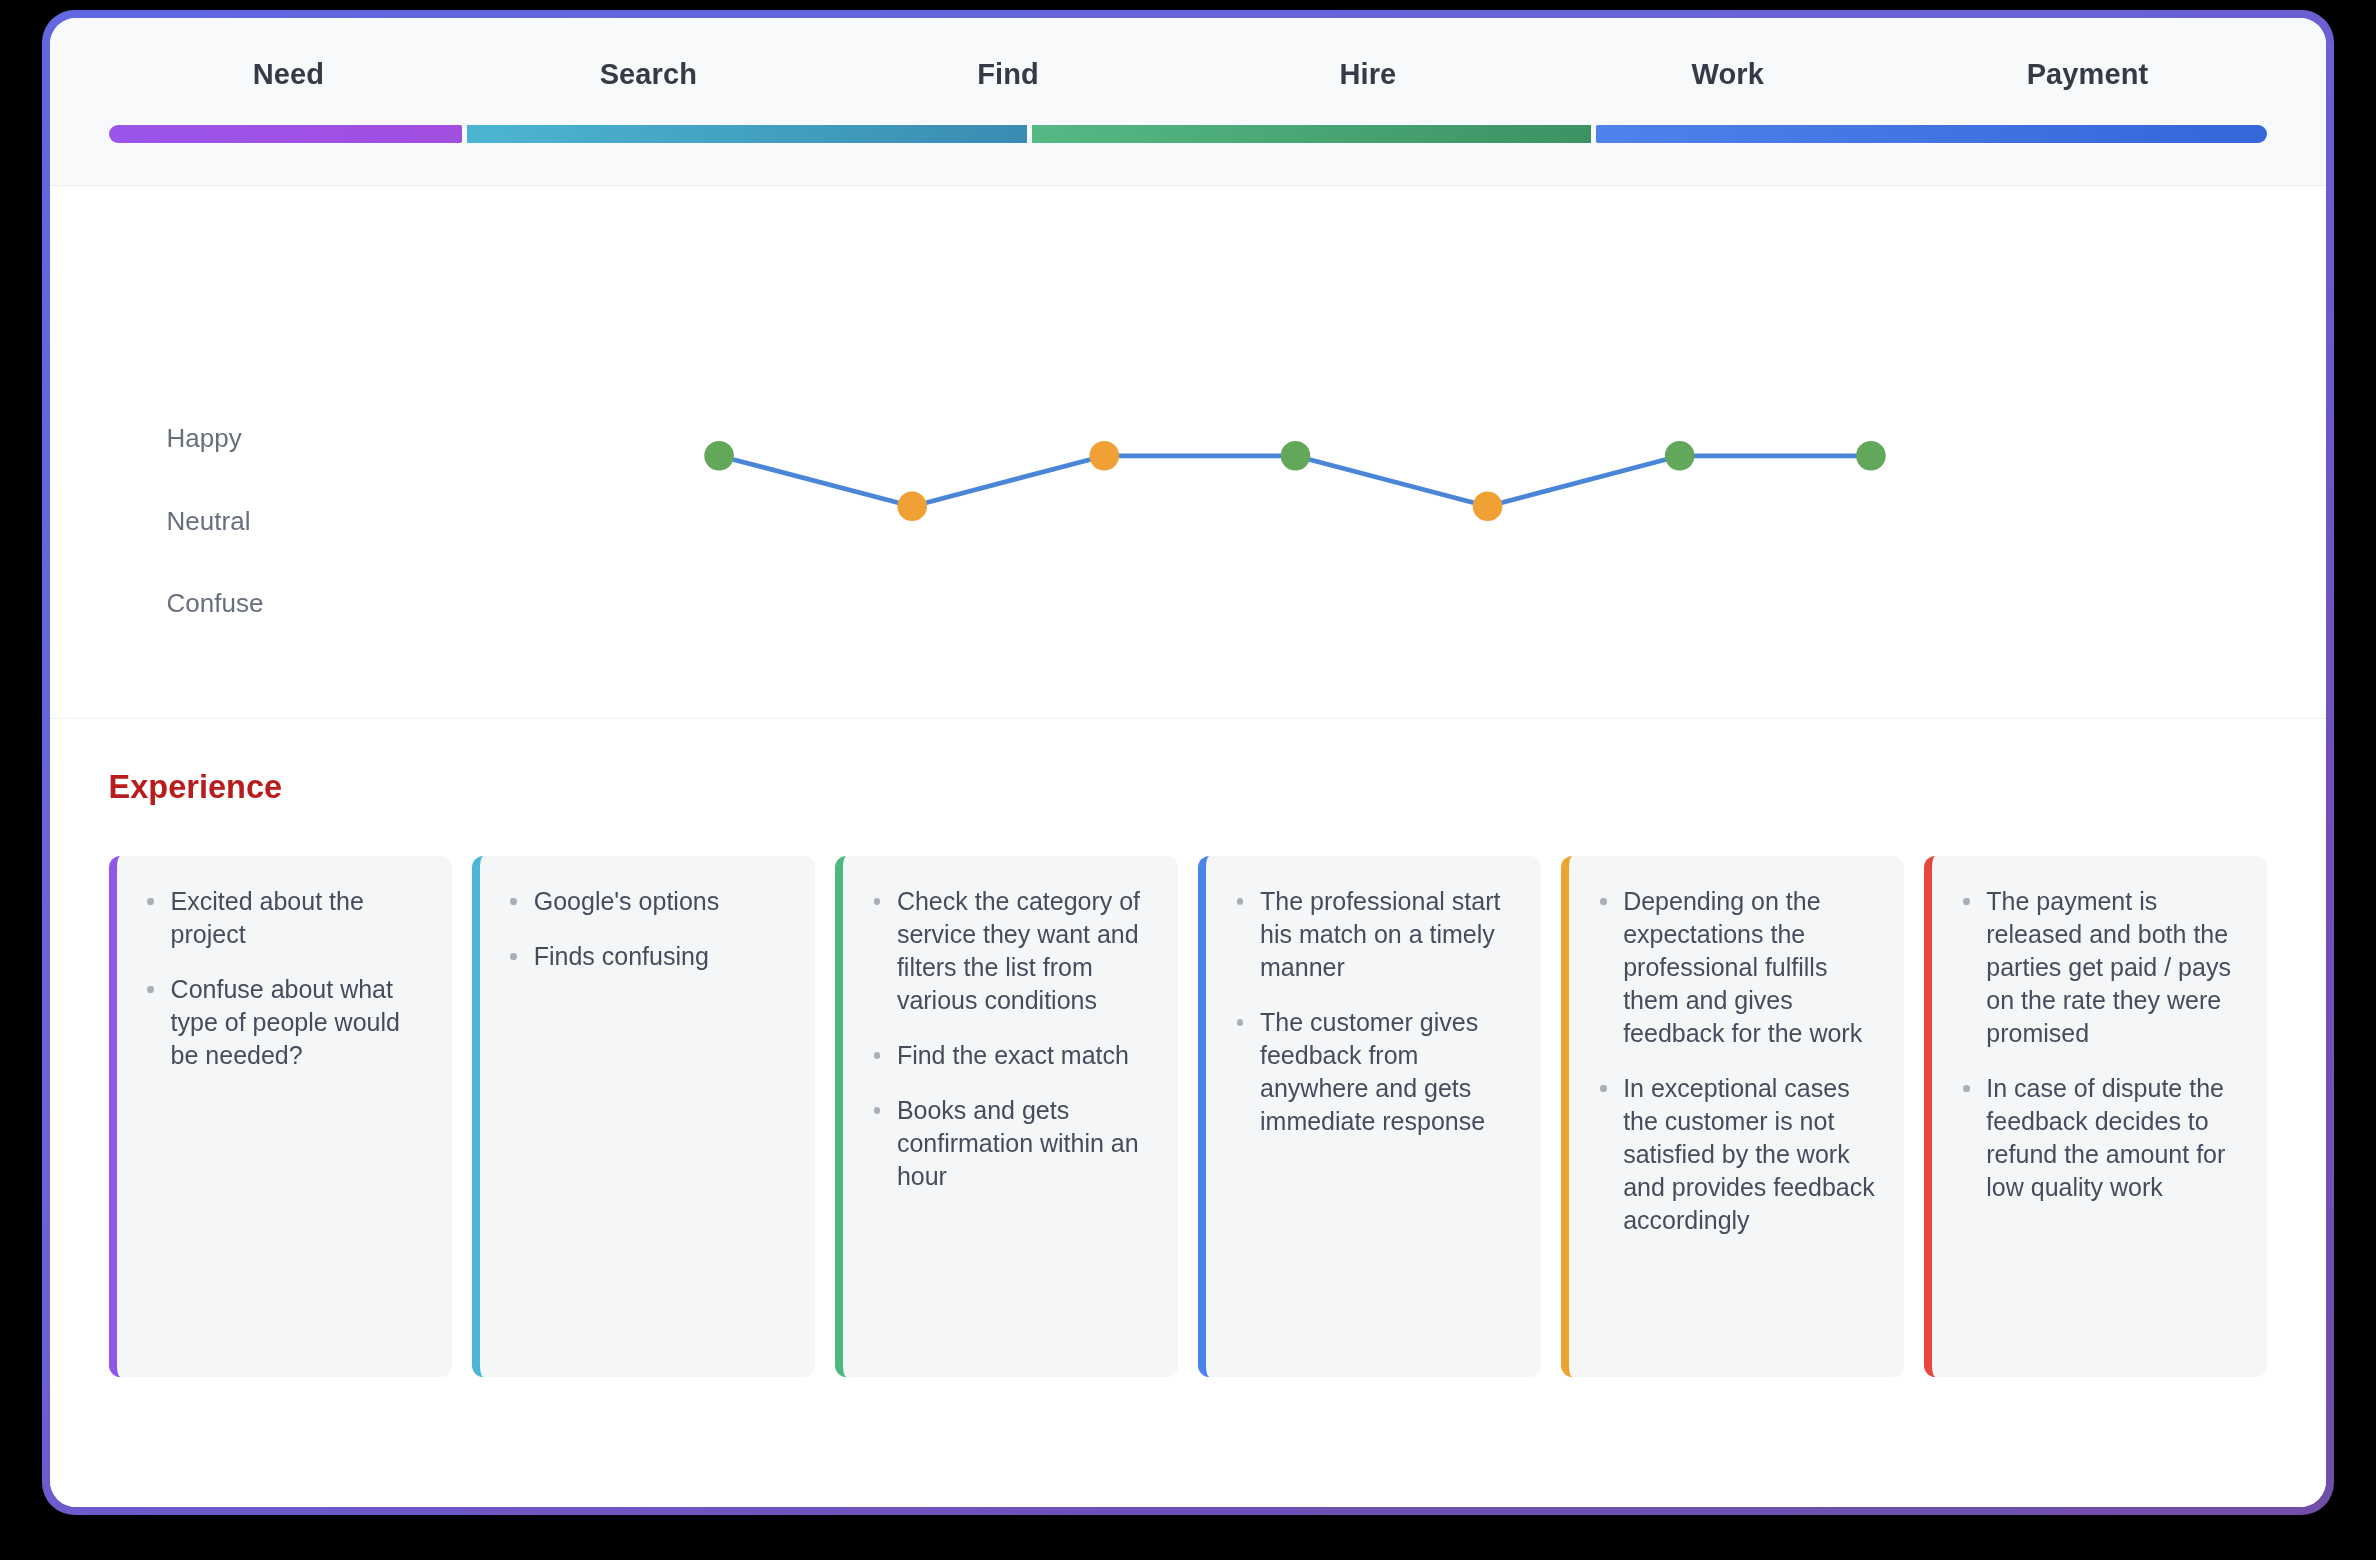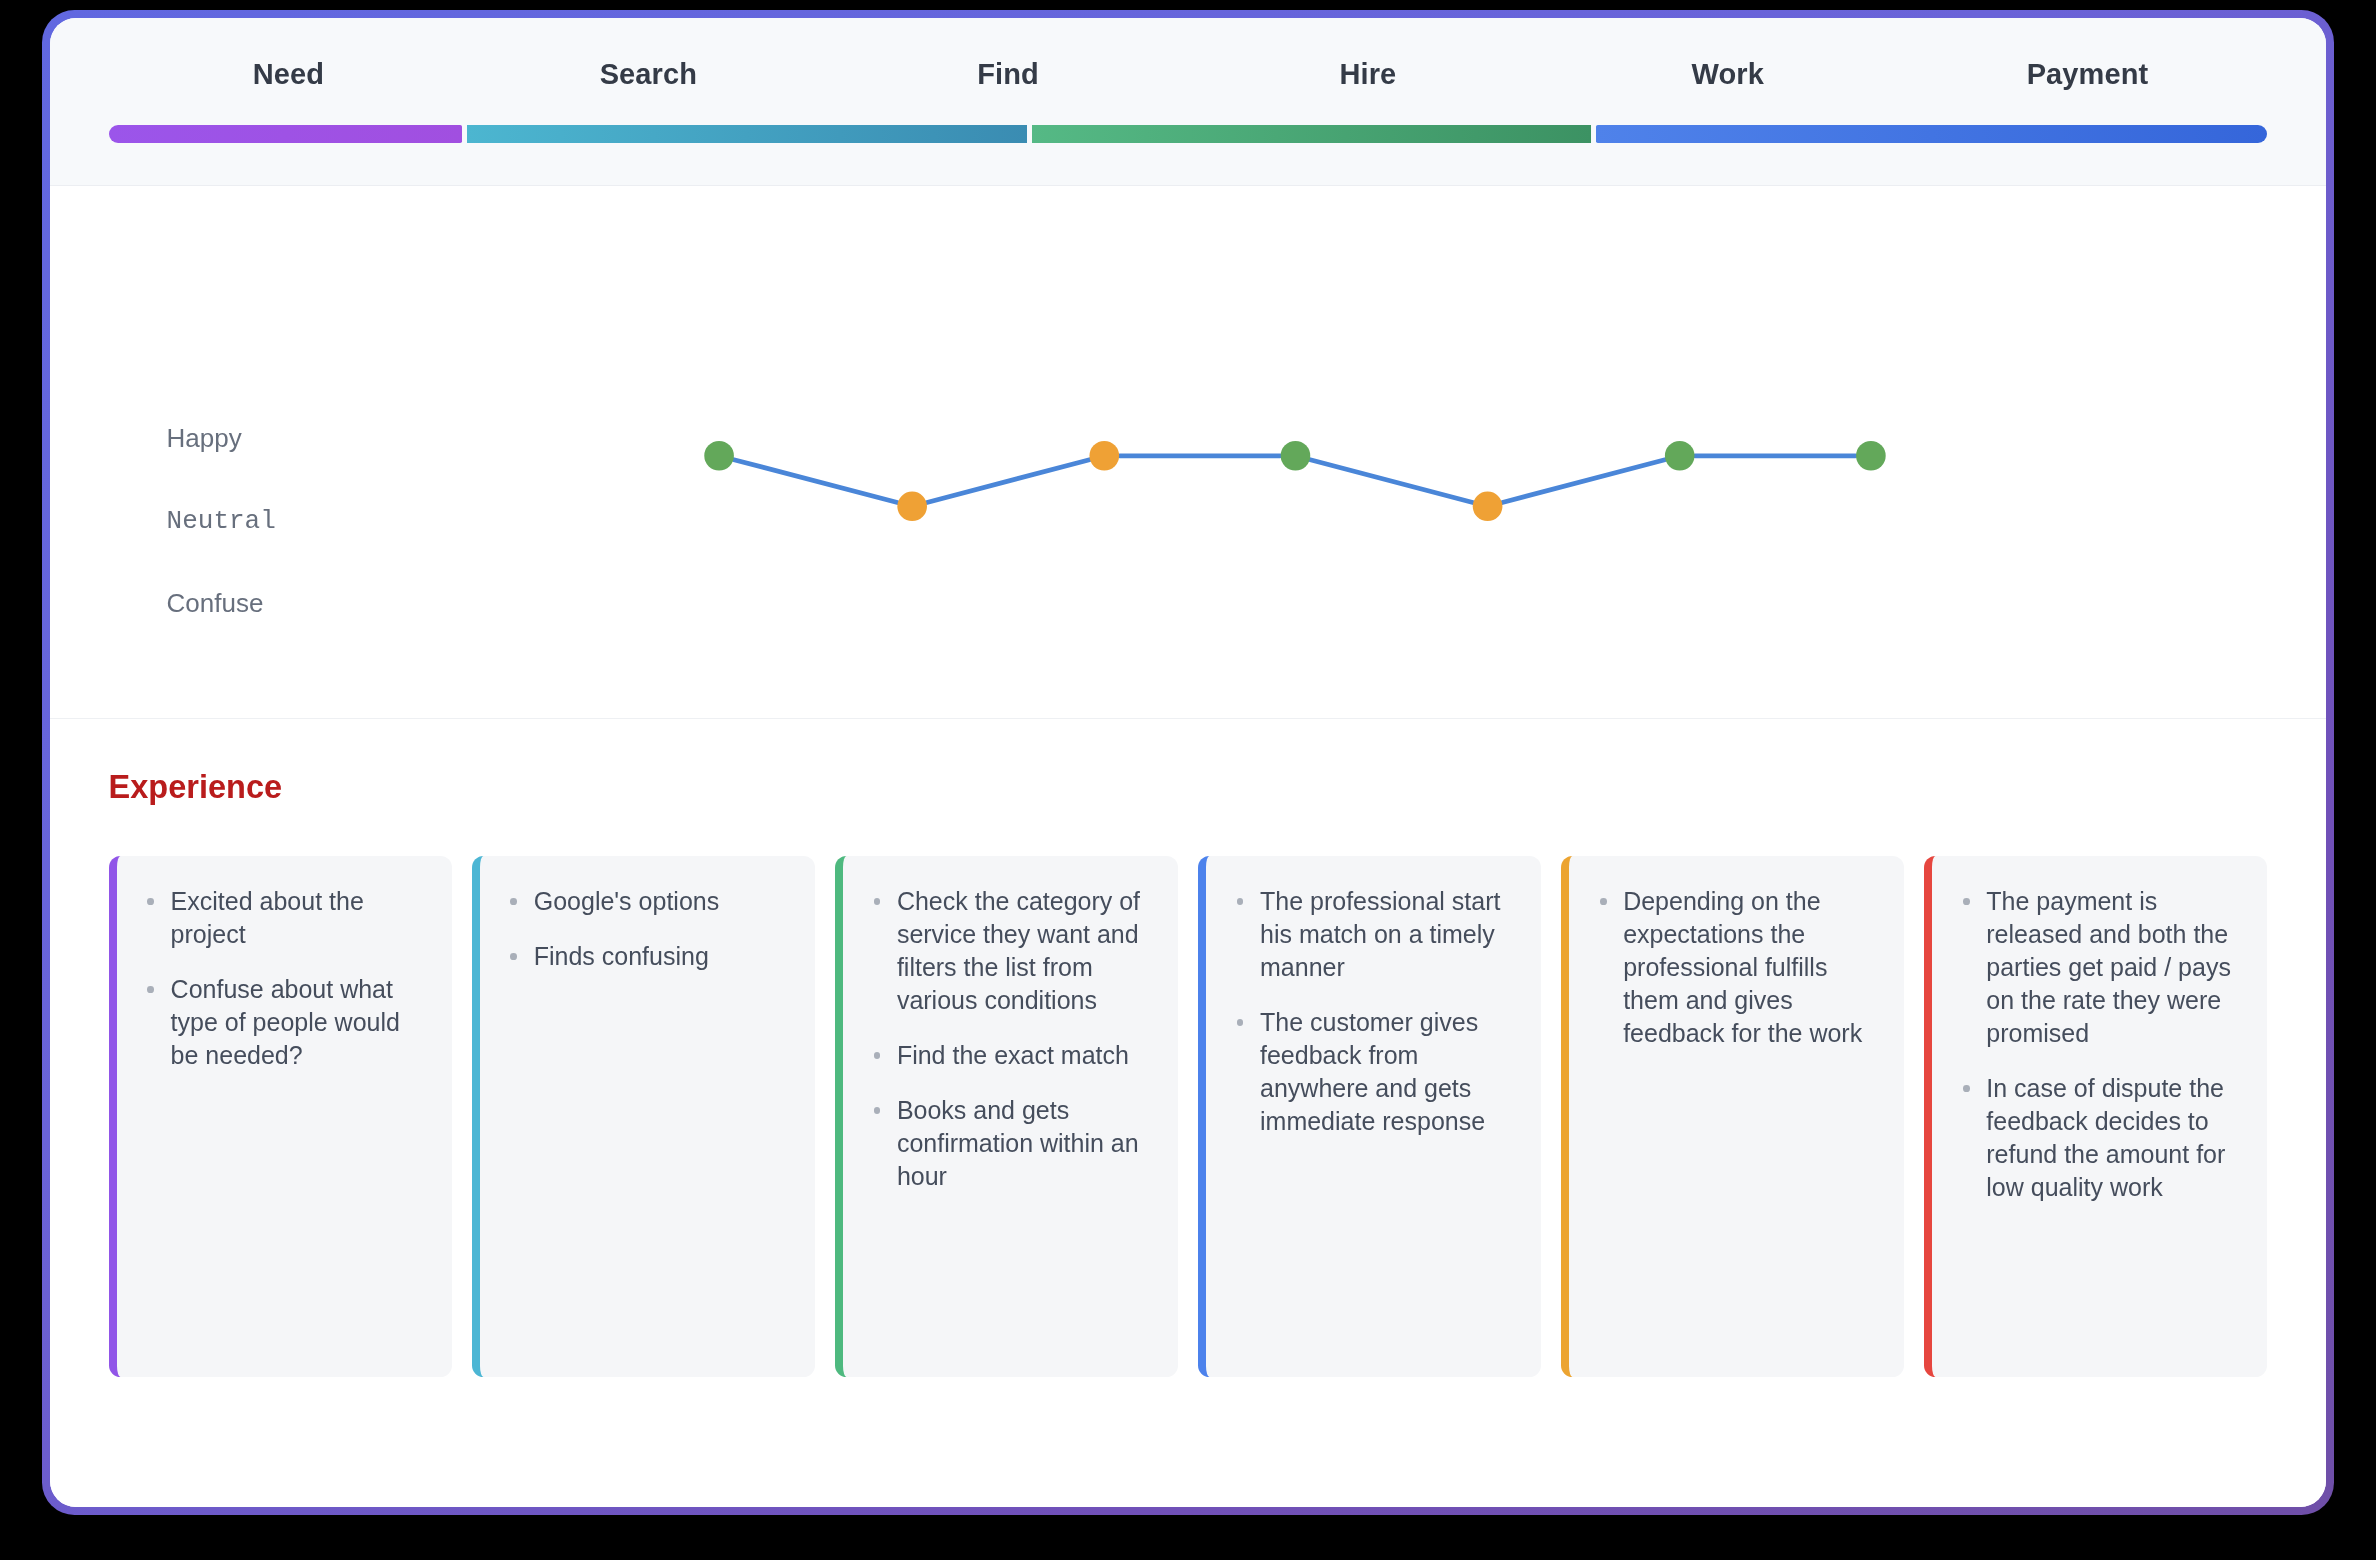--- a/index.html
+++ b/index.html
@@ -143,21 +143,21 @@
       <div class="progress-track" id="progress-track">
           <div class="progress-seg" style="flex: 355 0 0px; background: linear-gradient(90deg, rgb(155, 85, 234), rgb(161, 79, 224));"></div>
           <div class="progress-seg" style="flex: 563 0 0px; background: linear-gradient(90deg, rgb(76, 182, 208), rgb(58, 140, 178));"></div>
           <div class="progress-seg" style="flex: 562 0 0px; background: linear-gradient(90deg, rgb(85, 185, 133), rgb(60, 146, 99));"></div>
           <div class="progress-seg" style="flex: 675 0 0px; background: linear-gradient(90deg, rgb(79, 130, 234), rgb(53, 102, 218));"></div>
         </div>
     </div>
 
     <div class="chart-area">
       <div class="mood-label" id="ylab-0" style="top:252px;">Happy</div>
-      <div class="mood-label" id="ylab-1" style="top:335px;font-family:Liberation Mono, monospace;">Neutral</div>
+      <div class="mood-label" id="ylab-1" style="top:335px;">Neutral</div>
       <div class="mood-label" id="ylab-2" style="top:417px;">Confuse</div>
       <svg class="chart-svg" viewBox="0 0 2382 558" preserveAspectRatio="none" id="chart-svg">
           <line x1="715.4761657145917" y1="287.0605781330365" x2="886.5238342854083" y2="331.9394218669635" stroke="#4a86d8" stroke-width="5" stroke-linecap="round"></line>
           <line x1="917.4711966701327" y1="331.92053023125857" x2="1087.5288033298673" y2="287.07946976874143" stroke="#4a86d8" stroke-width="5" stroke-linecap="round"></line>
           <line x1="1119" y1="283" x2="1287" y2="283" stroke="#4a86d8" stroke-width="5" stroke-linecap="round"></line>
           <line x1="1318.4711966701327" y1="287.07946976874143" x2="1488.5288033298673" y2="331.92053023125857" stroke="#4a86d8" stroke-width="5" stroke-linecap="round"></line>
           <line x1="1519.4711966701327" y1="331.92053023125857" x2="1689.5288033298673" y2="287.07946976874143" stroke="#4a86d8" stroke-width="5" stroke-linecap="round"></line>
           <line x1="1721" y1="283" x2="1889" y2="283" stroke="#4a86d8" stroke-width="5" stroke-linecap="round"></line>
           <circle cx="700" cy="283" r="15.5" fill="#63a85a"></circle>
           <circle cx="902" cy="336" r="15.5" fill="#efa135"></circle>
@@ -193,20 +193,21 @@
           </div>
           <div class="card" style="border-left-color: rgb(76, 130, 236);">
             <ul>
               <li>The professional start his match on a timely manner</li>
               <li>The customer gives feedback from anywhere and gets immediate response</li>
             </ul>
           </div>
           <div class="card" style="border-left-color: rgb(236, 164, 49);">
             <ul>
               <li>Depending on the expectations the professional fulfills them and gives feedback for the work</li>
+              <li>In exceptional cases the customer is not satisfied by the work and provides feedback accordingly</li>
             </ul>
           </div>
           <div class="card" style="border-left-color: rgb(230, 70, 63);">
             <ul>
               <li>The payment is released and both the parties get paid / pays on the rate they were promised</li>
               <li>In case of dispute the feedback decides to refund the amount for low quality work</li>
             </ul>
           </div>
         </div>
     </div>

